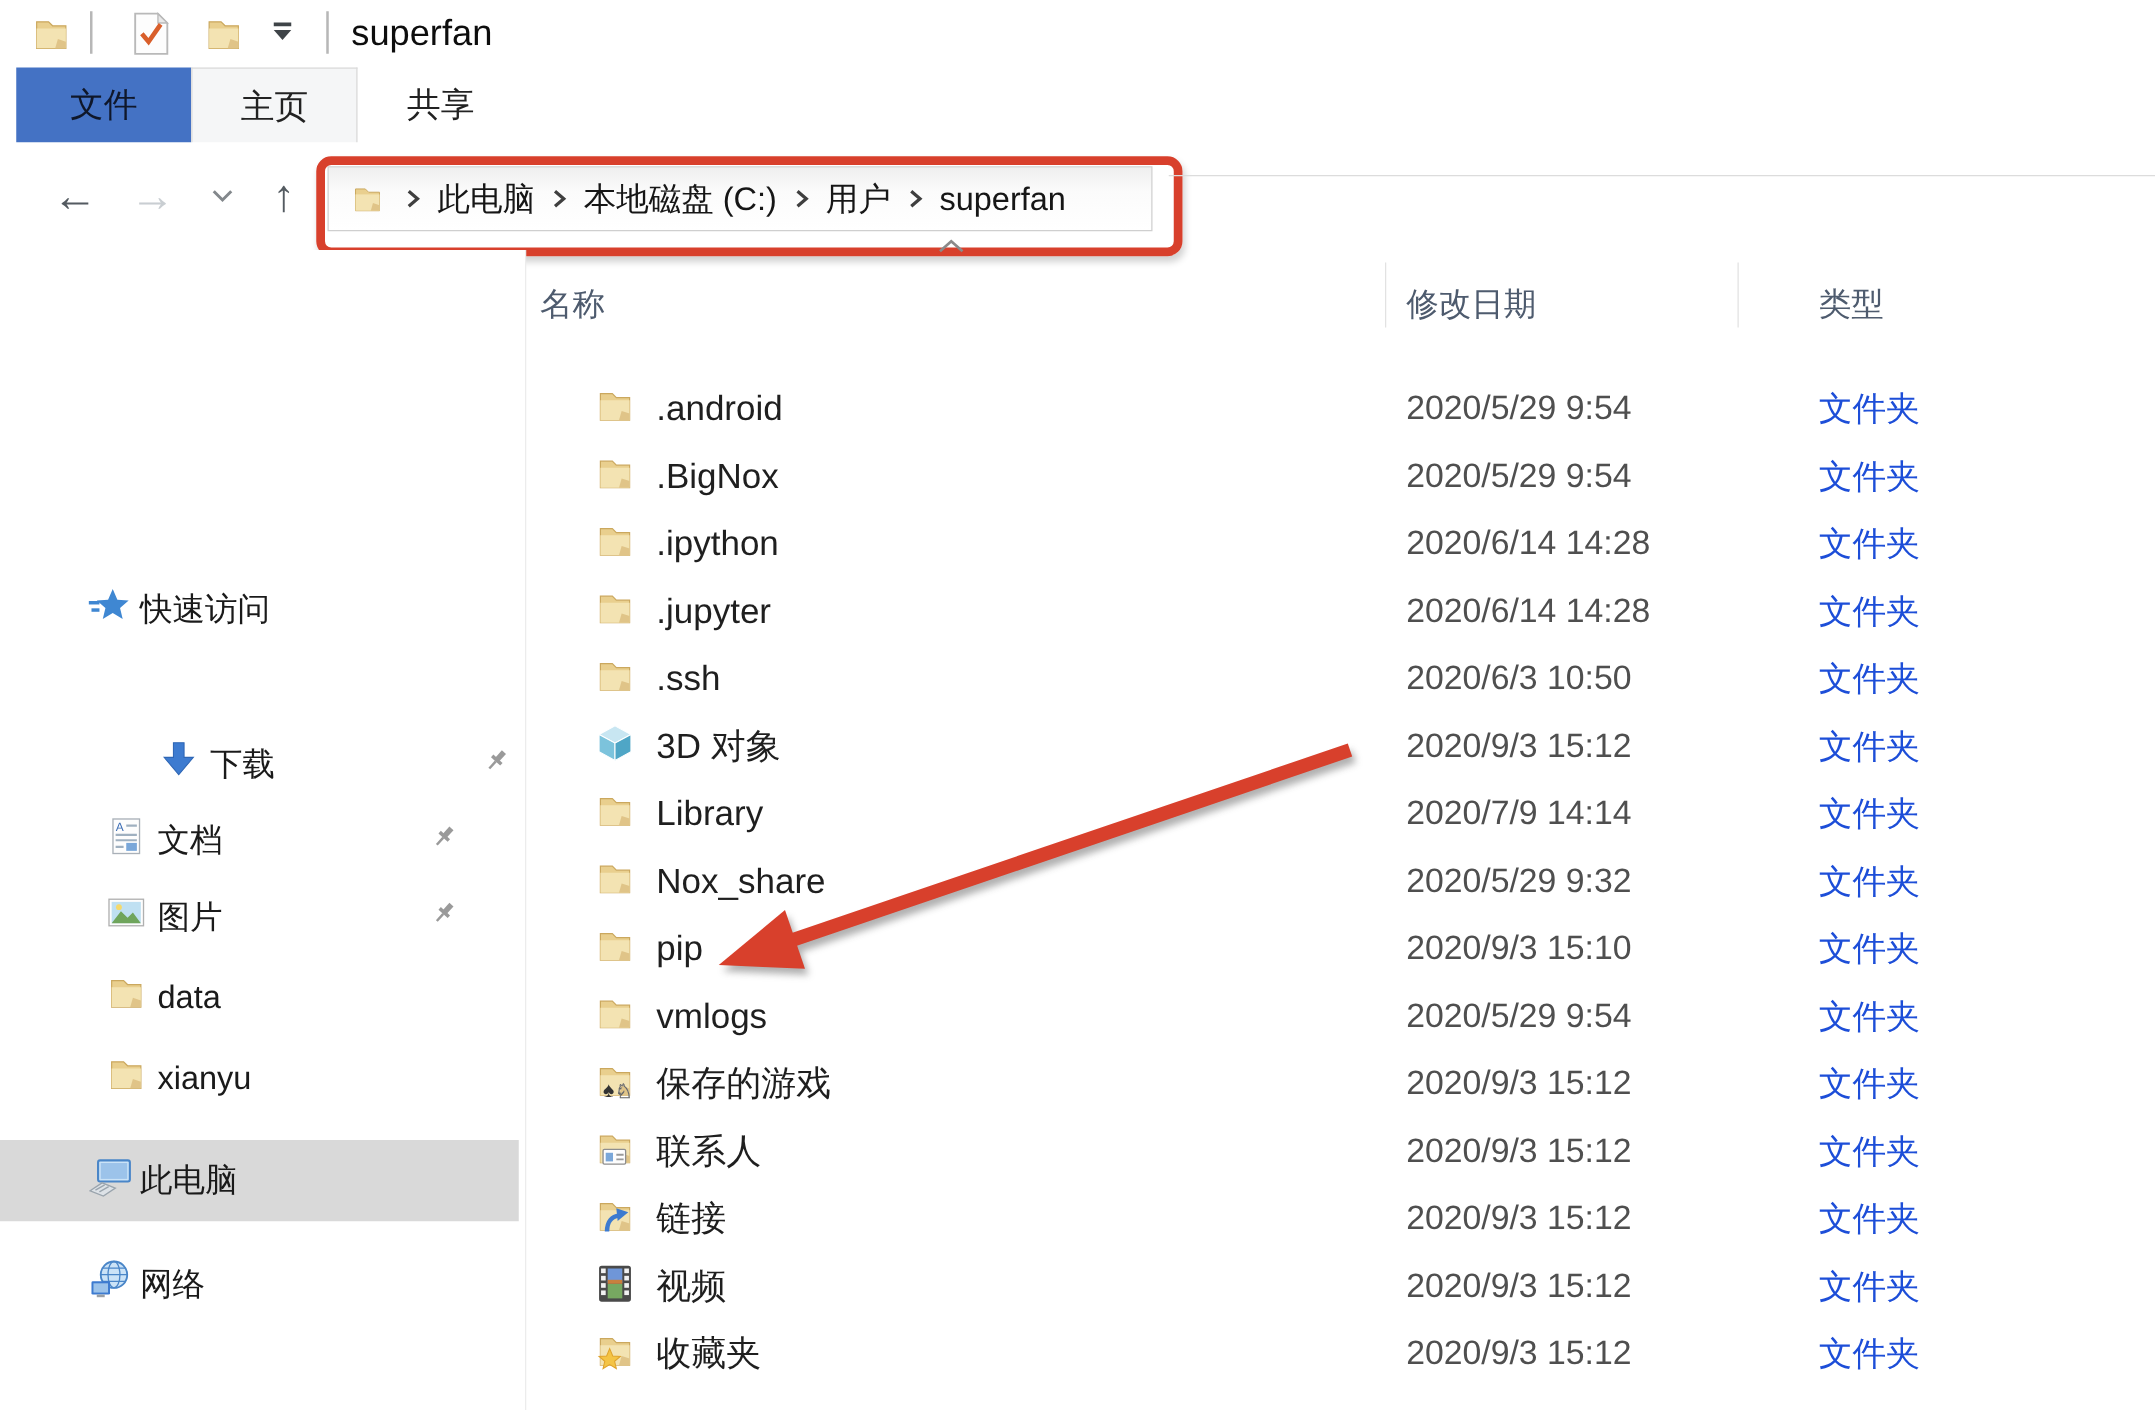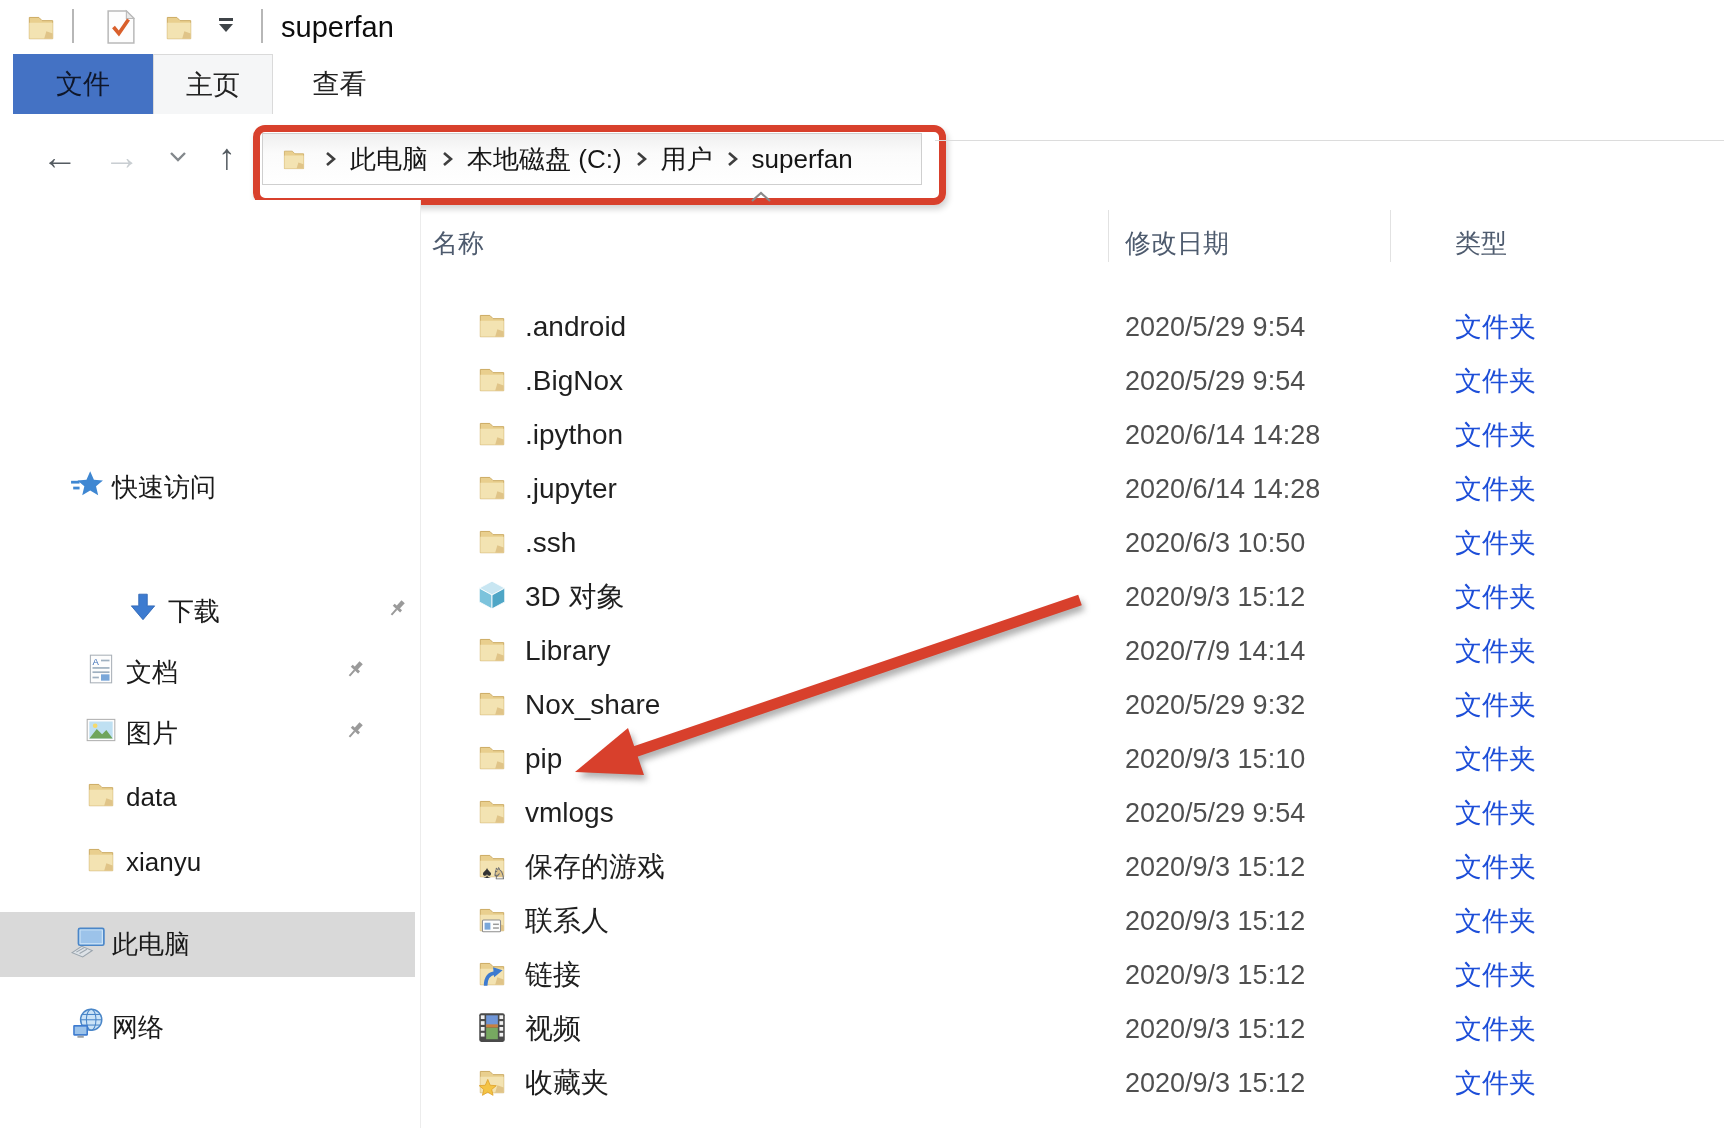--- a/index.html
+++ b/index.html
@@ -13,21 +13,21 @@
   .vsep{position:absolute;top:9px;width:2px;height:34px;background:#b7b7b7;}
   .qat-caret{position:absolute;display:flex;flex-direction:column;align-items:center;gap:3px;}
   .qat-caret .bar{width:14px;height:2.5px;background:#3f4448;}
   .qat-caret .tri{width:0;height:0;border-left:7px solid transparent;border-right:7px solid transparent;border-top:8px solid #3f4448;}
   .window-title{position:absolute;top:0;height:54px;display:flex;align-items:center;font-size:29px;color:#0d0d0d;}
 
   
   .tabbar{position:absolute;left:13px;top:54px;height:60px;display:flex;}
   .tab{height:60px;display:flex;align-items:center;justify-content:center;font-size:27px;color:#222;box-sizing:border-box;}
   .tab-file{width:140px;background:#4472c4;color:#0f172a;}
-  .tab-selected{width:120px;background:#f5f6f7;border:1px solid #dadada;border-bottom:none;}
+  .tab-selected{width:133px;background:#f5f6f7;border:1px solid #dadada;border-bottom:none;}
   .tab-plain{width:133px;background:transparent;}
 
   
   .navbar{position:absolute;left:0;top:114px;width:100%;height:86px;background:#fff;}
   .nav-btn{position:absolute;top:0;height:86px;display:flex;align-items:center;font-size:36px;}
   .nav-btn.small{font-size:26px;}
   .addressbar{position:absolute;left:262px;top:19px;width:660px;height:52px;box-sizing:border-box;
     border:1px solid #cfcfcf;background:linear-gradient(#efefef,#fbfbfb 38%,#ffffff);
     display:flex;align-items:center;padding-left:14px;gap:13px;font-size:26px;color:#161616;}
   .crumb-label{white-space:nowrap;}
@@ -98,21 +98,21 @@
         <span class="bar"></span>
         <span class="tri"></span>
       </span>
     <span class="vsep" style="left:261px;"></span>
     <span class="window-title" style="left:281px;">superfan</span>
   </header>
 
   <nav class="tabbar" id="tabbar">
       <div class="tab tab-file">文件</div>
       <div class="tab tab-selected">主页</div>
-      <div class="tab tab-plain">查看</div>
+      <div class="tab tab-plain">共享</div>
     </nav>
 
   <div class="navbar">
     <div id="nav-buttons">
         <span class="nav-btn " style="left:42px;color:#545b61;">
           <span class="icon" style="font-size:inherit;color:inherit;line-height:1;">←</span>
         </span>
         <span class="nav-btn " style="left:104px;color:#c9ced2;">
           <span class="icon" style="font-size:inherit;color:inherit;line-height:1;">→</span>
         </span>

